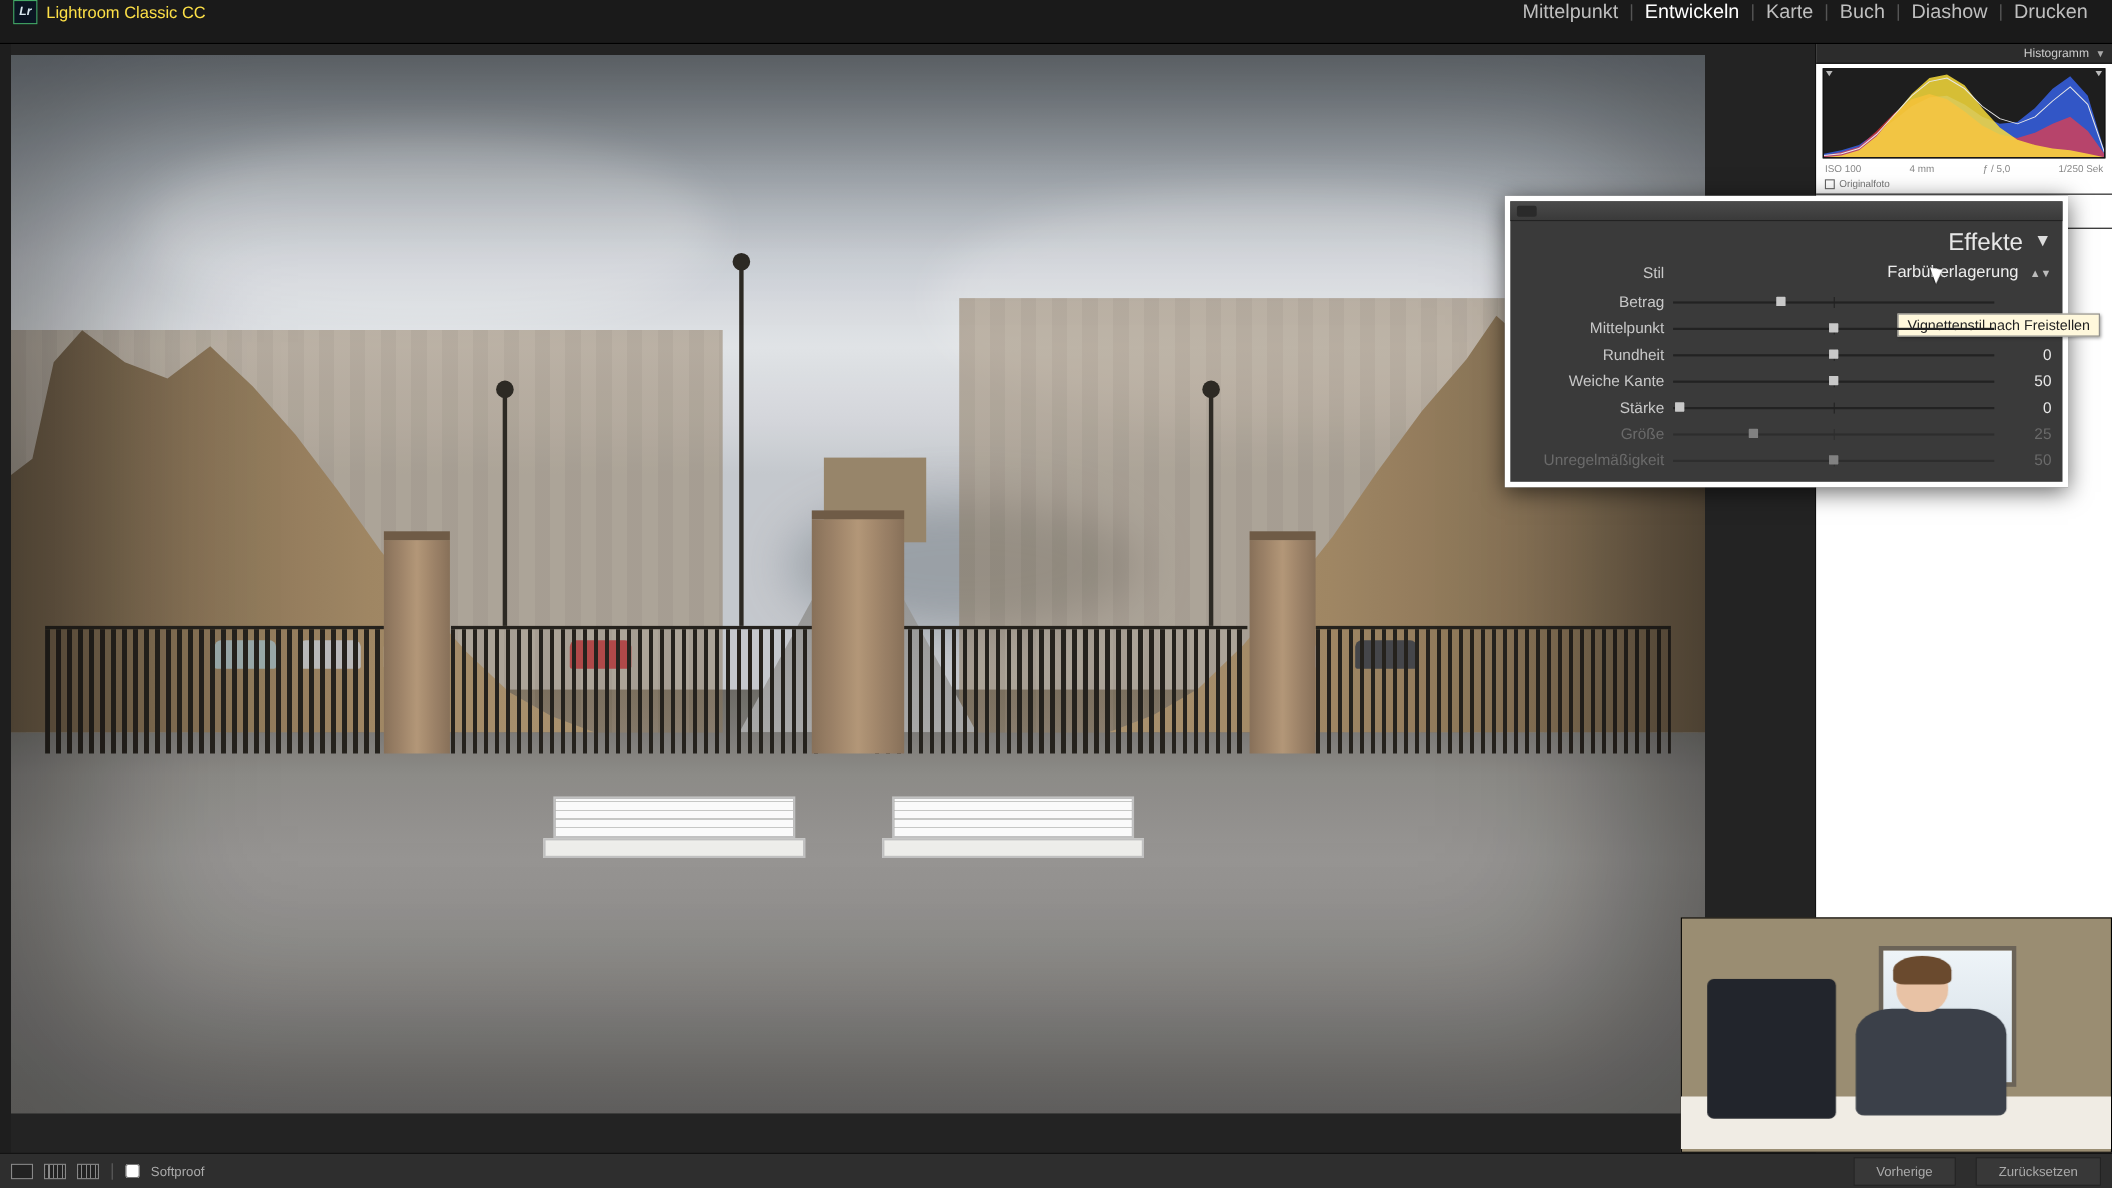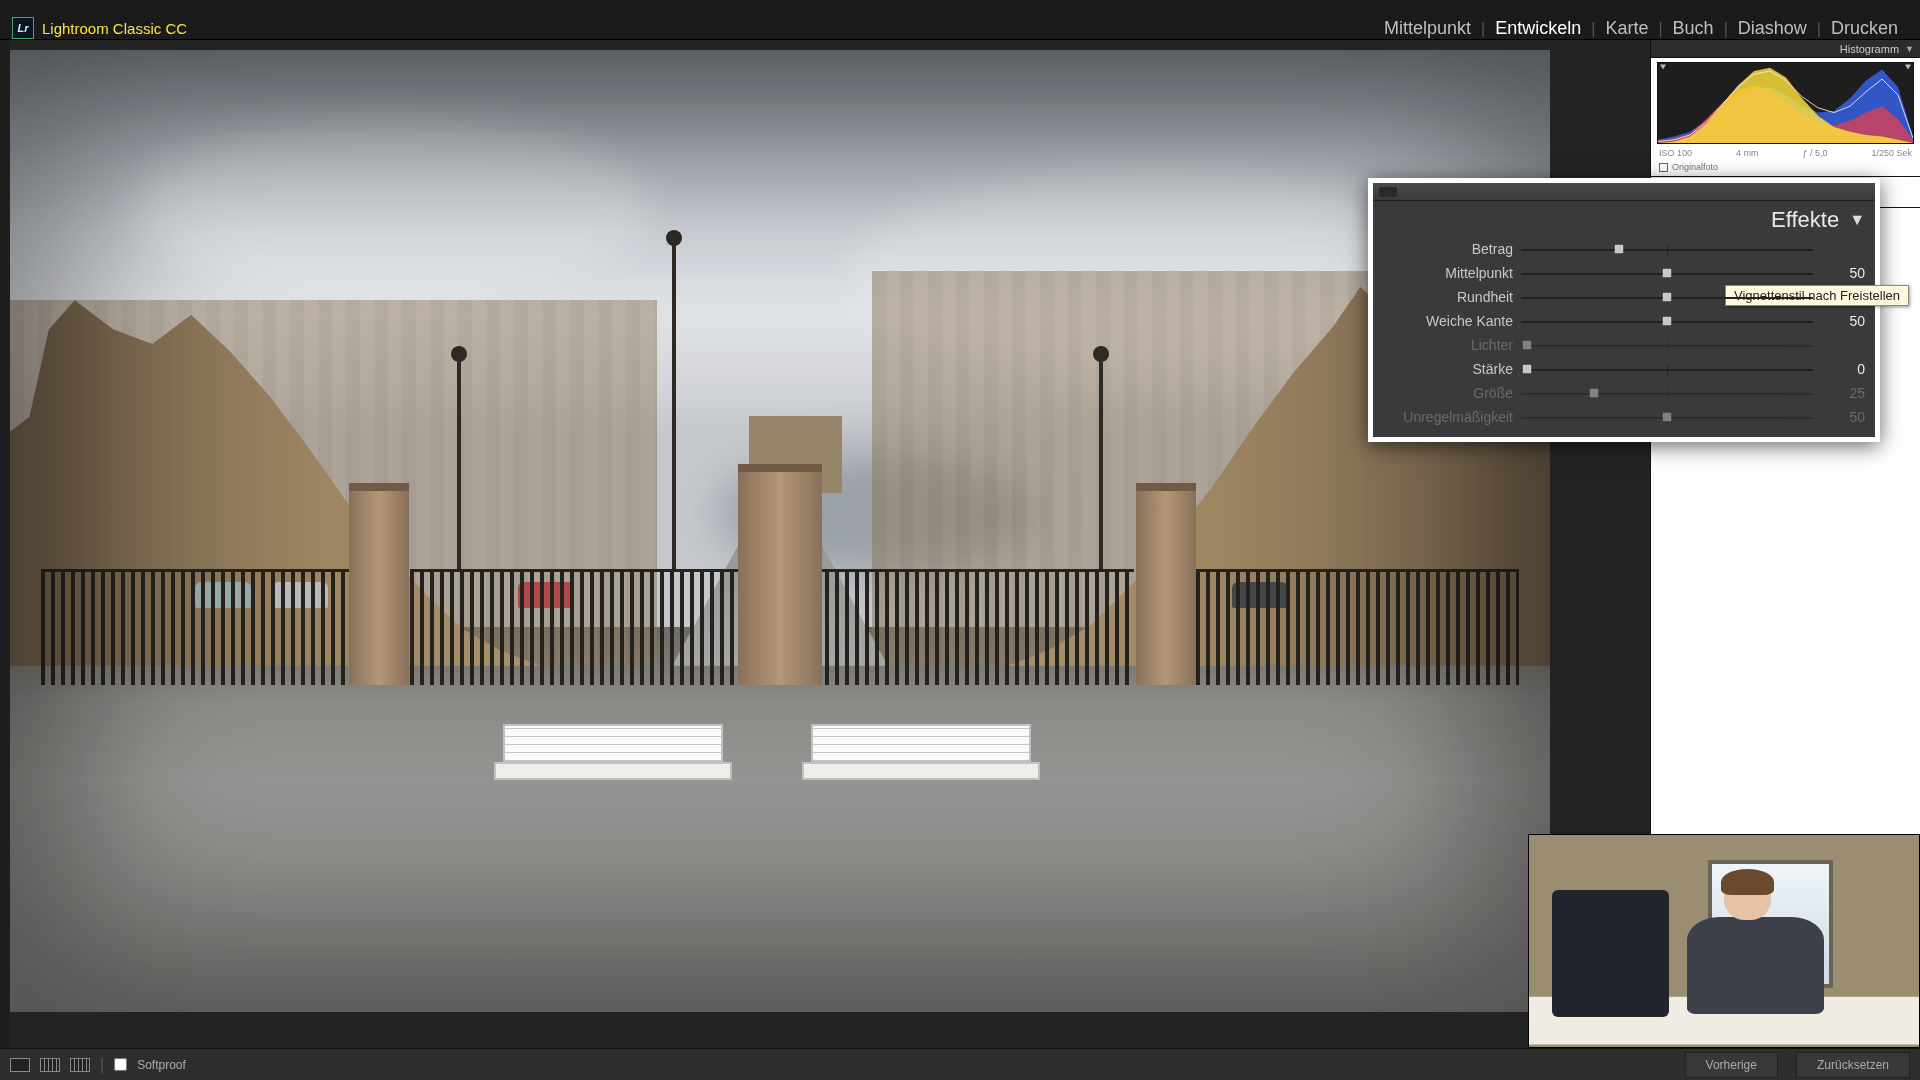--- a/index.html
+++ b/index.html
@@ -1,19 +1,19 @@
 <!DOCTYPE html>
 <html><head>
 <meta charset="utf-8">
 <style>
   * { margin: 0; padding: 0; box-sizing: border-box; font-family: "Helvetica Neue", Helvetica, Arial, sans-serif; }
   html, body { width: 1920px; height: 1080px; background: #1a1a1a; color: #ccc; overflow: hidden; }
 
   
-  .topbar { height: 40px; display: flex; align-items: flex-end; padding: 0 12px; background: #1a1a1a; border-bottom: 1px solid #000; }
+  .topbar { height: 40px; display: flex; align-items: flex-start; padding: 0 12px; background: #1a1a1a; border-bottom: 1px solid #000; }
   .logo { display: flex; align-items: center; gap: 8px; }
   .logo-sq { width: 22px; height: 22px; background: #0a1522; border: 1px solid #4a6; display: flex; align-items: center; justify-content: center; font-size: 11px; font-style: italic; color: #d8e8f0; font-weight: 600; }
   .appname { font-size: 15px; color: #fde047; font-weight: 300; }
   .spacer { flex: 1; }
   .nav { display: flex; align-items: center; gap: 0; }
   .nav span.item { padding: 0 10px; font-size: 18px; color: #bfbfbf; cursor: pointer; font-weight: 300; }
   .nav span.item.active { color: #fff; font-weight: 500; }
   .nav span.sep { color: #555; font-size: 16px; }
 
   
@@ -228,20 +228,28 @@
 
 <div class="fx">
   <div class="fx-drag">
       <div class="sw"></div>
     </div>
   <div class="fx-title">
     <span>Effekte</span>
     <span class="tri">▼</span>
   </div>
 
+  <div class="style-row">
+    <div class="slabel">Stil</div>
+    <div class="sval">
+      <span>Farbüberlagerung</span>
+      <span class="dd">▲▼</span>
+      <div class="cursor" style="right:94px; top:2px;"></div>
+    </div>
+  </div>
   <div class="tooltip" style="top:102px; right:-34px;">Vignettenstil nach Freistellen</div>
 
   <div id="vig-rows">
       <div class="row">
         <div class="lbl">Betrag</div>
         <div class="track">
           <div class="trk-line"></div>
           <div class="trk-tick"></div>
           <div class="thumb" style="left:33.5%"></div>
         </div>
@@ -266,29 +274,20 @@
         <div class="val">0</div>
       </div>
       <div class="row">
         <div class="lbl">Weiche Kante</div>
         <div class="track">
           <div class="trk-line"></div>
           <div class="trk-tick"></div>
           <div class="thumb" style="left:50%"></div>
         </div>
         <div class="val">50</div>
-      </div>
-      <div class="row dim">
-        <div class="lbl">Lichter</div>
-        <div class="track">
-          <div class="trk-line"></div>
-          <div class="trk-tick"></div>
-          <div class="thumb" style="left:2%"></div>
-        </div>
-        <div class="val"></div>
       </div>
     </div>
 
   <div id="grain-rows">
       <div class="row">
         <div class="lbl">Stärke</div>
         <div class="track">
           <div class="trk-line"></div>
           <div class="trk-tick"></div>
           <div class="thumb" style="left:2%"></div>

